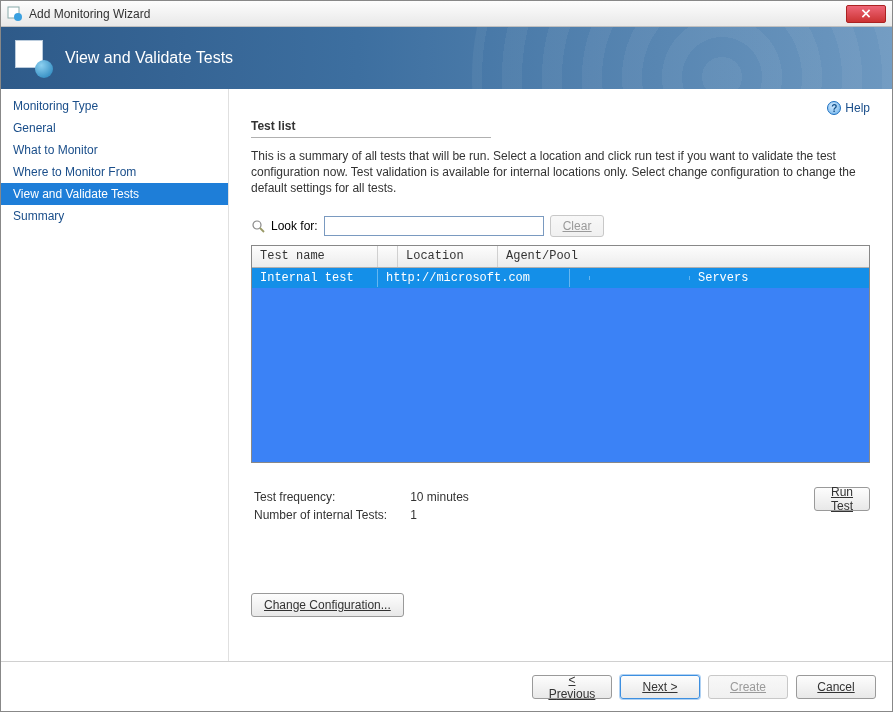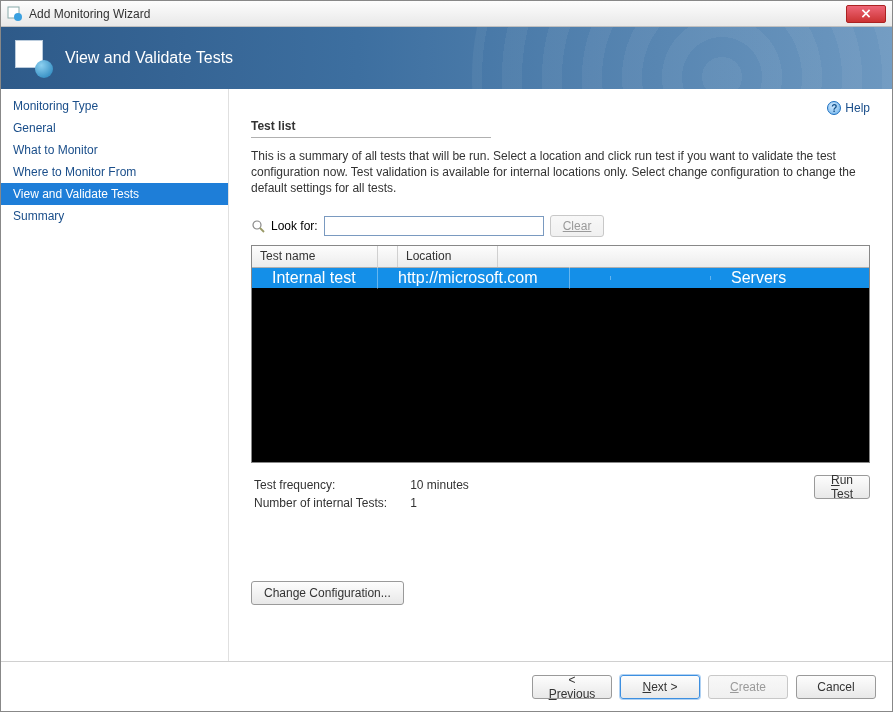--- a/index.html
+++ b/index.html
@@ -183,40 +183,42 @@
     border: 1px solid #9a9a9a;
     border-radius: 3px;
     padding: 2px 12px;
     font-size: 12px;
     color: #333;
     cursor: pointer;
     height: 22px;
     display: inline-flex;
     align-items: center;
     justify-content: center;
+    text-decoration: underline;
   }
   .btn.disabled {
     color: #9a9a9a;
     border-color: #c8c8c8;
     background: linear-gradient(to bottom, #f8f8f8, #f0f0f0);
     cursor: default;
   }
   .btn.primary {
     border-color: #3d8fe0;
     box-shadow: 0 0 0 1px rgba(61,143,224,0.4);
   }
   .btn .underline {
     text-decoration: underline;
   }
   .grid-wrap {
     border: 1px solid #888;
     height: 218px;
-    background: #000000;
+    background: #3b82f6;
     display: flex;
     flex-direction: column;
+    font-family: Liberation Mono, monospace;
   }
   .grid-header {
     display: flex;
     background: linear-gradient(to bottom, #fdfdfd, #ececec);
     border-bottom: 1px solid #b0b0b0;
     height: 22px;
     align-items: stretch;
   }
   .grid-header .col {
     border-right: 1px solid #d0d0d0;
@@ -231,29 +233,29 @@
   .col-ap  { flex: 1; border-right: none !important; }
   .grid-row {
     display: flex;
     height: 20px;
     align-items: center;
     color: #fff;
     background: #148fe8;
   }
   .grid-row .col {
     border-right: 1px solid rgba(255,255,255,0.35);
-    padding: 2px 20px;
-    font-size: 16px;
+    padding: 2px 8px;
+    font-size: 12px;
     overflow: hidden;
   }
   .grid-row .col-ap { border-right: none; }
   .summary-row {
     display: flex;
     align-items: flex-start;
-    margin-top: 12px;
+    margin-top: 24px;
   }
   .summary-left {
     flex: 1;
   }
   .summary-left table td {
     padding-right: 20px;
     color: #333;
     vertical-align: top;
   }
   .footer {
@@ -347,20 +349,21 @@
         <button class="btn disabled">
           <span class="underline">Clear</span>
         </button>
       </div>
 
       <div class="grid-wrap">
         <div class="grid-header">
           <div class="col col-name">Test name</div>
           <div class="col col-x"></div>
           <div class="col col-loc">Location</div>
+          <div class="col col-ap">Agent/Pool</div>
         </div>
         <div class="grid-row">
           <div class="col col-name">Internal test</div>
           <div class="col col-url">http://microsoft.com</div>
           <div class="col col-x"></div>
           <div class="col col-loc"></div>
           <div class="col col-ap">Servers</div>
         </div>
       </div>
 

